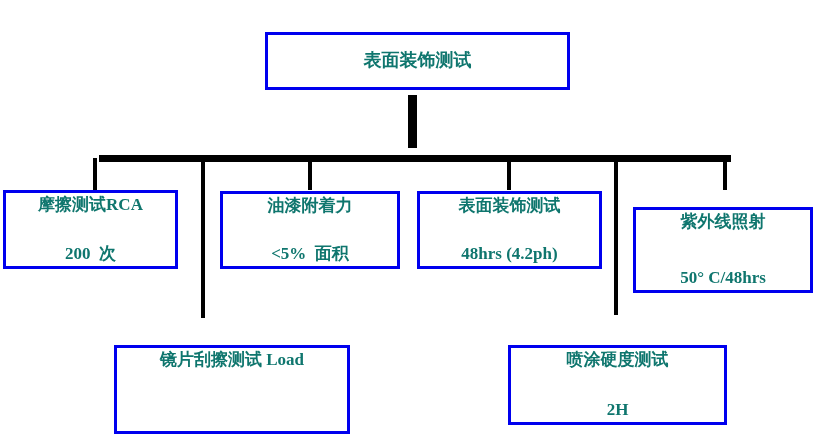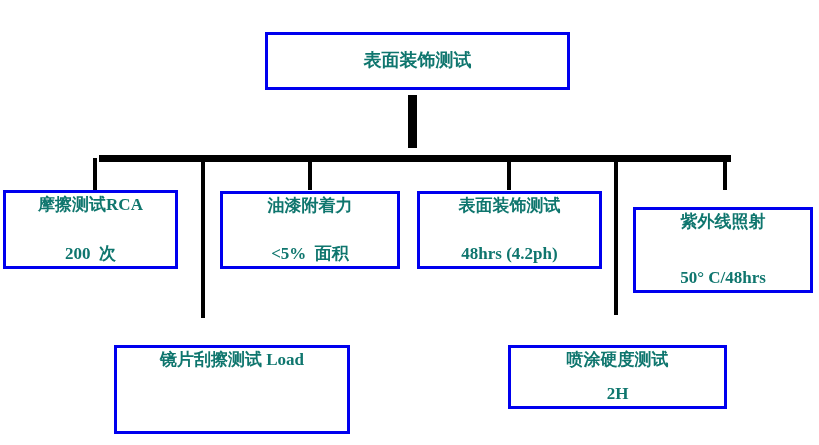--- a/index.html
+++ b/index.html
@@ -77,18 +77,18 @@
 
   <div class="box" style="left:633px; top:191px; width:180px; height:86px;margin-top:16px;">
     <div class="box-line">紫外线照射</div>
     <div class="box-line">50° C/48hrs</div>
   </div>
 
   <div class="box" style="left:86px; top:345px; width:236px; height:89px;margin-left:28px;">
     <div class="box-line">镜片刮擦测试 Load</div>
   </div>
 
-  <div class="box" style="left:508px; top:345px; width:219px; height:64px;">
+  <div class="box" style="left:508px; top:345px; width:219px; height:80px;">
     <div class="box-line">喷涂硬度测试</div>
     <div class="box-line">2H</div>
   </div>
 
 </div>
 
 </body></html>

